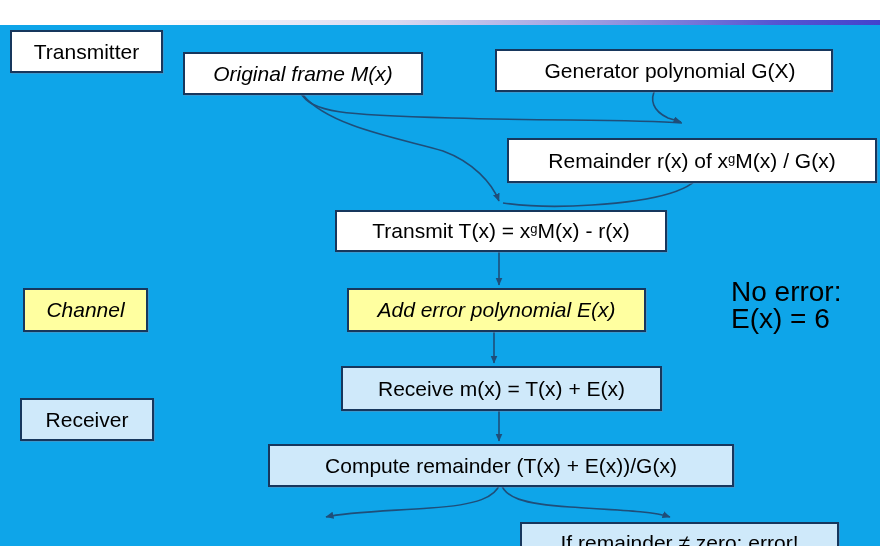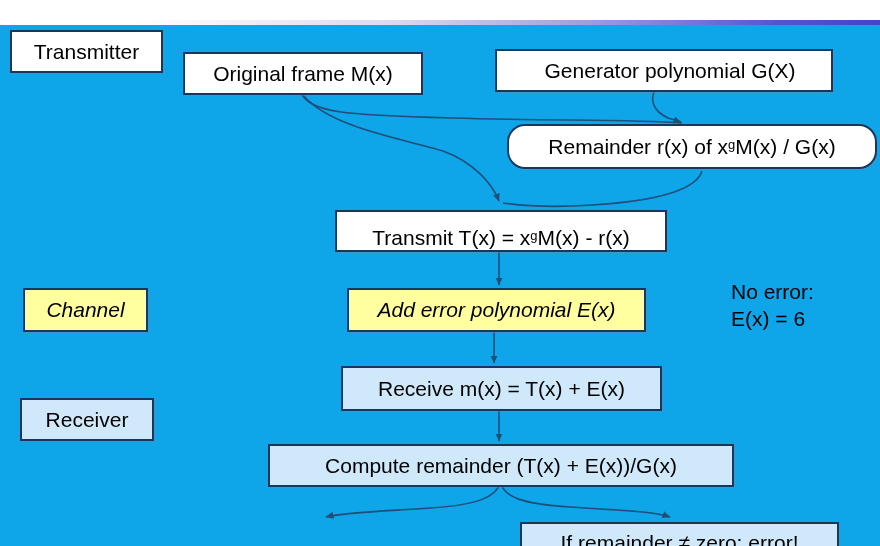--- a/index.html
+++ b/index.html
@@ -24,42 +24,42 @@
     background:#ffffff;
     font-size:21px;
     white-space:nowrap;
     box-shadow:1px 1px 0 rgba(110,140,175,0.45);
   }
   .box sup{font-size:0.62em;vertical-align:0.38em;line-height:0;}
   .yellow{background:#ffffa0;font-style:italic;}
   .blue{background:#cfe9fa;}
   .annotation{
     position:absolute;
-    font-size:21px;line-height:27px;
+    font-size:28px;line-height:27px;
     white-space:nowrap;
   }
   .bottomline{
     position:absolute;left:18px;top:537px;width:862px;height:2px;
     background:#9a9acd;
   }
   .logo-arc{
     position:absolute;left:836px;top:538px;width:44px;height:44px;
     border:3px solid #9aa0a8;border-radius:50%;
     box-sizing:border-box;
   }
   .logo-square{
     position:absolute;left:861px;top:530px;width:12px;height:12px;
     background:#3d3dcb;border:1px solid #8080dd;box-sizing:border-box;
   }
   
   #n-transmitter{left:10px;top:10px;width:149px;height:39px;}
-  #n-original{left:183px;top:32px;width:236px;height:39px;}
+  #n-original{left:183px;top:32px;width:236px;height:39px;font-style:italic;}
   #n-generator{left:495px;top:29px;width:322px;height:39px;padding-left:12px;}
-  #n-remainder{left:507px;top:104px;width:366px;height:41px;border-radius:18px;}
-  #n-transmit{left:335px;top:190px;width:328px;height:38px;align-items:flex-end;}
+  #n-remainder{left:507px;top:118px;width:366px;height:41px;}
+  #n-transmit{left:335px;top:190px;width:328px;height:38px;}
   #n-channel{left:23px;top:268px;width:121px;height:40px;}
   #n-adderror{left:347px;top:268px;width:295px;height:40px;}
   #n-receive{left:341px;top:346px;width:317px;height:41px;}
   #n-receiver{left:20px;top:378px;width:130px;height:39px;}
   #n-compute{left:268px;top:424px;width:462px;height:39px;}
   #n-ifzero{left:158px;top:502px;width:319px;height:38px;}
   #n-ifnotzero{left:520px;top:502px;width:315px;height:38px;align-items:center;}
   #a-noerror{left:731px;top:258px;}
 </style>
 </head>

